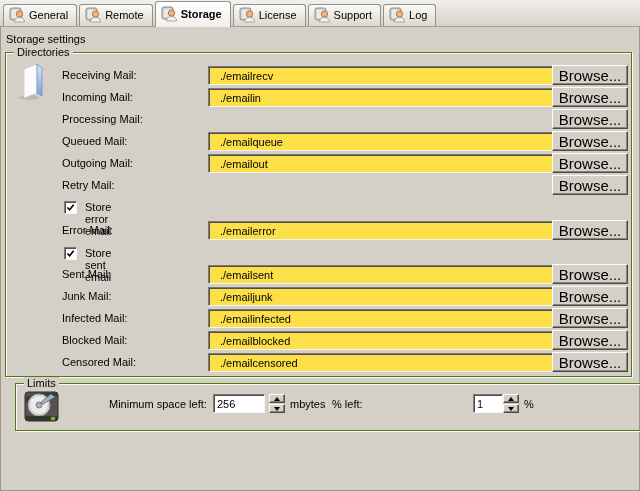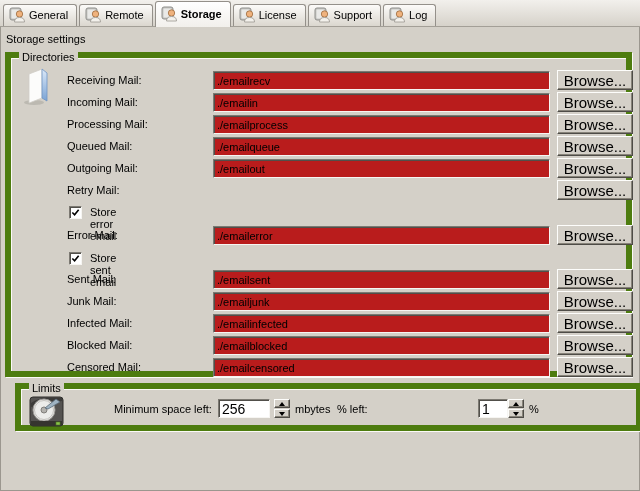--- a/index.html
+++ b/index.html
@@ -28,36 +28,36 @@
     height:26px; margin-bottom:-1px; padding-bottom:2px;
     background:linear-gradient(#ffffff,#f2f0ec);
     font-weight:bold; position:relative; z-index:2;
   }
   .tab svg { flex:0 0 auto; }
 
   
   .heading { position:absolute; left:6px; top:33px; }
   .groupbox {
     position:absolute; box-sizing:border-box;
-    border:6px solid #4d7c0f;
+    border:1px solid #4d7c0f;
     box-shadow: inset 1px 1px 0 #fbfaf7, 1px 1px 0 #fbfaf7;
   }
   #dir-group    { left:5px; top:52px;  width:627px; height:325px; }
   #limits-group { left:15px; top:383px; width:627px; height:48px; }
   .group-title {
     position:absolute; top:-7px; left:8px; background:#d4d0c8;
     padding:0 3px; line-height:13px;
   }
 
   
   .dir-row   { position:absolute; left:0; right:0; height:37px; }
   .row-label { position:absolute; left:56px; top:3px; }
   .text-field {
     position:absolute; left:202px; top:0; width:329px; height:13px;
-    padding:2px 3px; margin:0; background:#b91c1c;
+    padding:2px 11px; margin:0; background:#fde047;
     border:1px solid; border-color:#7c7972 #f6f5f2 #f6f5f2 #7c7972;
     box-shadow: inset 1px 1px 0 #514f4a;
     font-family:"Liberation Sans", sans-serif; font-size:11px; color:#000;
   }
   .browse-btn {
     position:absolute; left:546px; top:-1px; width:76px; height:20px;
     background:#d4d0c8;
     border:1px solid; border-color:#fdfdfb #4e4c47 #4e4c47 #fdfdfb;
     box-shadow: inset -1px -1px 0 #878379;
     font-family:"Liberation Sans", sans-serif; font-size:15px; color:#000;
@@ -71,21 +71,21 @@
   }
   .checkbox svg { position:absolute; left:1px; top:1px; }
   .check-label { position:absolute; left:79px; top:0; }
 
   
   .limits-label { position:absolute; }
   .num-field {
     position:absolute; height:13px; padding:2px 3px; margin:0; background:#fff;
     border:1px solid; border-color:#7c7972 #f6f5f2 #f6f5f2 #7c7972;
     box-shadow: inset 1px 1px 0 #514f4a;
-    font-family:"Liberation Sans", sans-serif; font-size:14px; color:#000;
+    font-family:"Liberation Sans", sans-serif; font-size:11px; color:#000;
   }
   .spinner { position:absolute; width:16px; height:19px; }
   .spin {
     position:absolute; left:0; width:16px; height:9px; box-sizing:border-box;
     background:#d4d0c8;
     border:1px solid; border-color:#fdfdfb #4e4c47 #4e4c47 #fdfdfb;
     box-shadow: inset -1px -1px 0 #878379;
     display:flex; align-items:center; justify-content:center;
   }
   .spin.up { top:0; } .spin.down { top:10px; }
@@ -178,21 +178,20 @@
       <input class="text-field" type="text" value="./emailrecv" style="">
       <button class="browse-btn">Browse...</button>
     </div>
     <div class="dir-row" style="top:35px">
       <span class="row-label">Incoming Mail:</span>
       <input class="text-field" type="text" value="./emailin" style="">
       <button class="browse-btn">Browse...</button>
     </div>
     <div class="dir-row" style="top:57px">
       <span class="row-label">Processing Mail:</span>
-      <input class="text-field" type="text" value="./emailprocess" style="">
       <button class="browse-btn">Browse...</button>
     </div>
     <div class="dir-row" style="top:79px">
       <span class="row-label">Queued Mail:</span>
       <input class="text-field" type="text" value="./emailqueue" style="">
       <button class="browse-btn">Browse...</button>
     </div>
     <div class="dir-row" style="top:101px">
       <span class="row-label">Outgoing Mail:</span>
       <input class="text-field" type="text" value="./emailout" style="">

